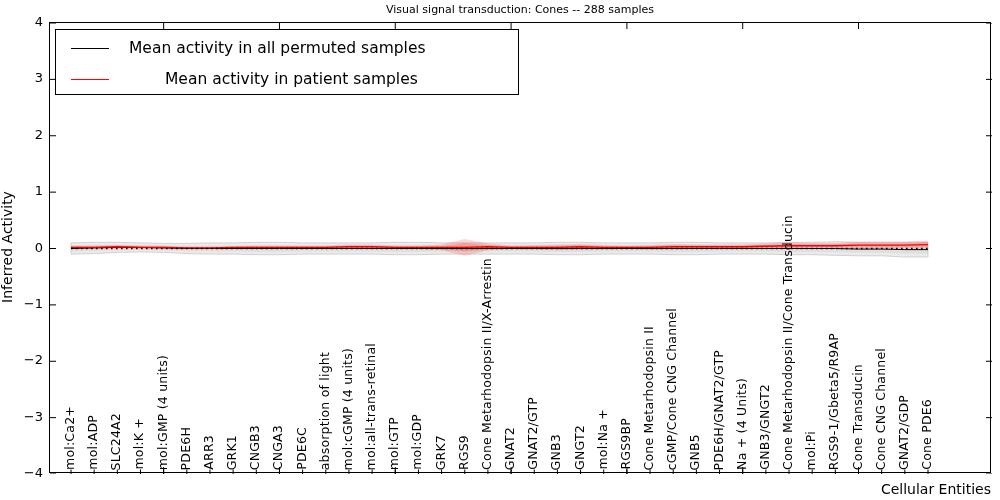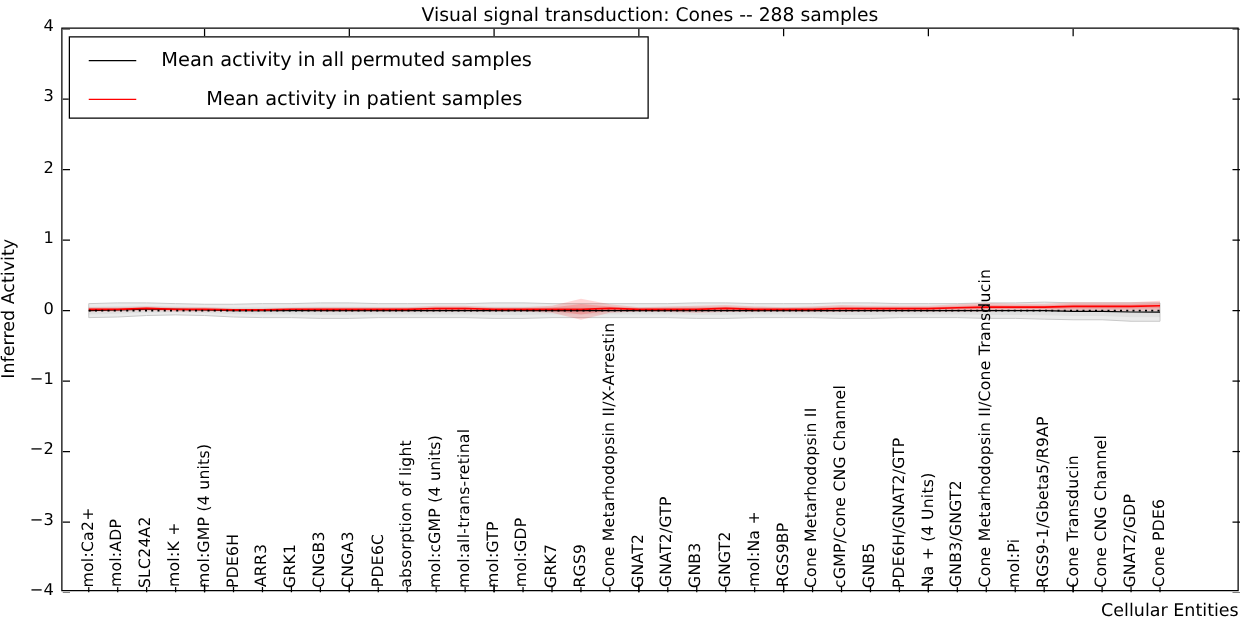--- a/index.html
+++ b/index.html
@@ -3,21 +3,21 @@
 <meta charset="utf-8">
 <style>
   html,body{margin:0;padding:0;background:#ffffff;}
   #figure{
     position:relative;width:1000px;height:500px;background:#ffffff;
     font-family:"DejaVu Sans","Liberation Sans",sans-serif;color:#000;
     overflow:hidden;
   }
   #chart-title{
     position:absolute;left:49px;top:3px;width:942px;text-align:center;
-    font-size:15px;color:#000;
+    font-size:11px;color:#000;
   }
   #y-axis-label{
     position:absolute;left:-1px;top:247px;transform:rotate(-90deg) translateX(-50%);
     transform-origin:0 0;font-size:14px;white-space:nowrap;
   }
   #x-axis-label{
     position:absolute;left:49px;top:481px;width:942px;text-align:right;font-size:14px;
   }
   #plot-area{
     position:absolute;left:49px;top:22px;width:942px;height:451px;

